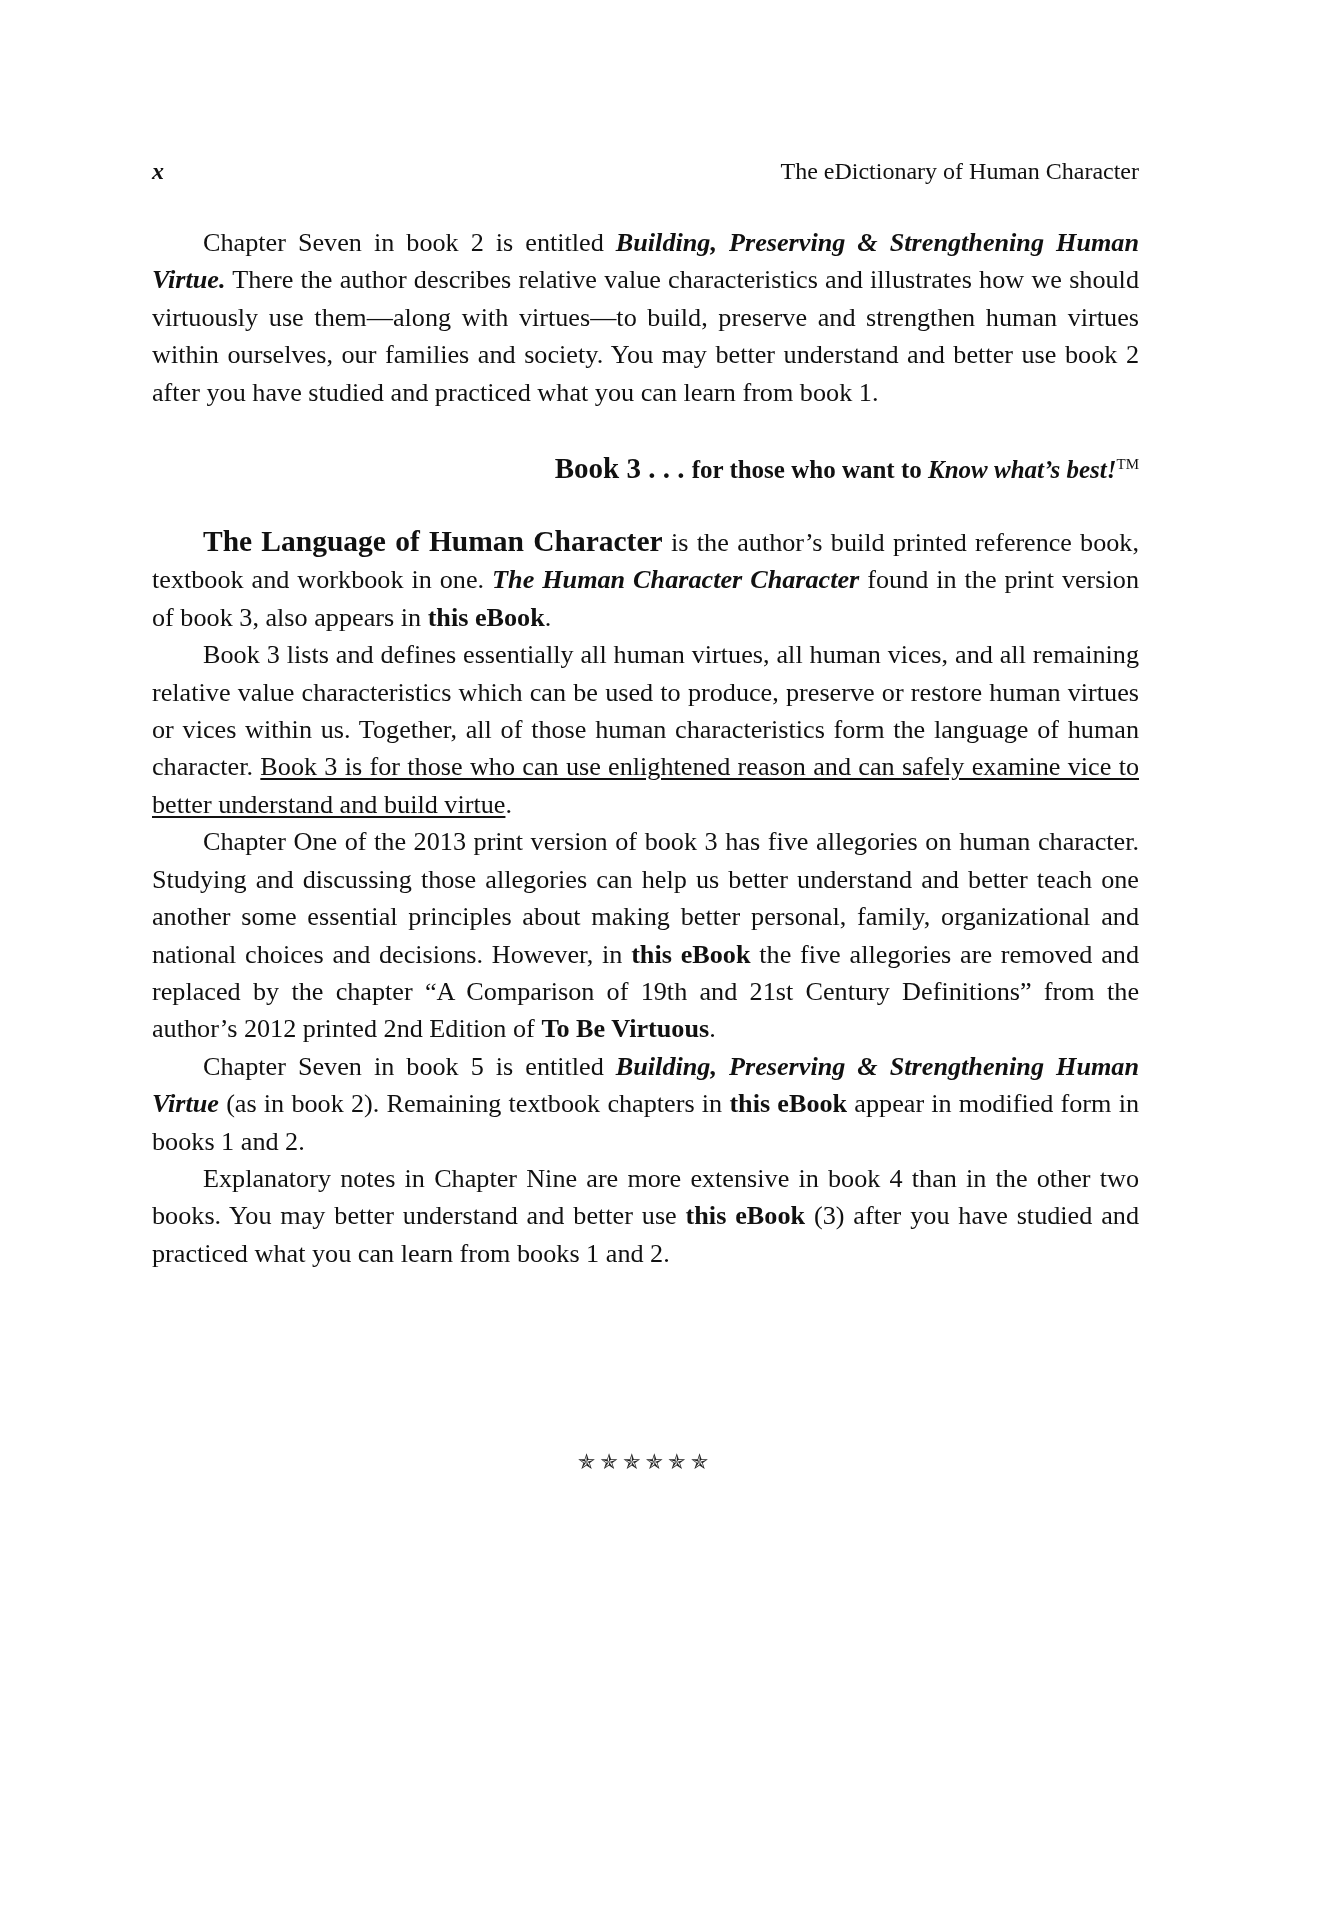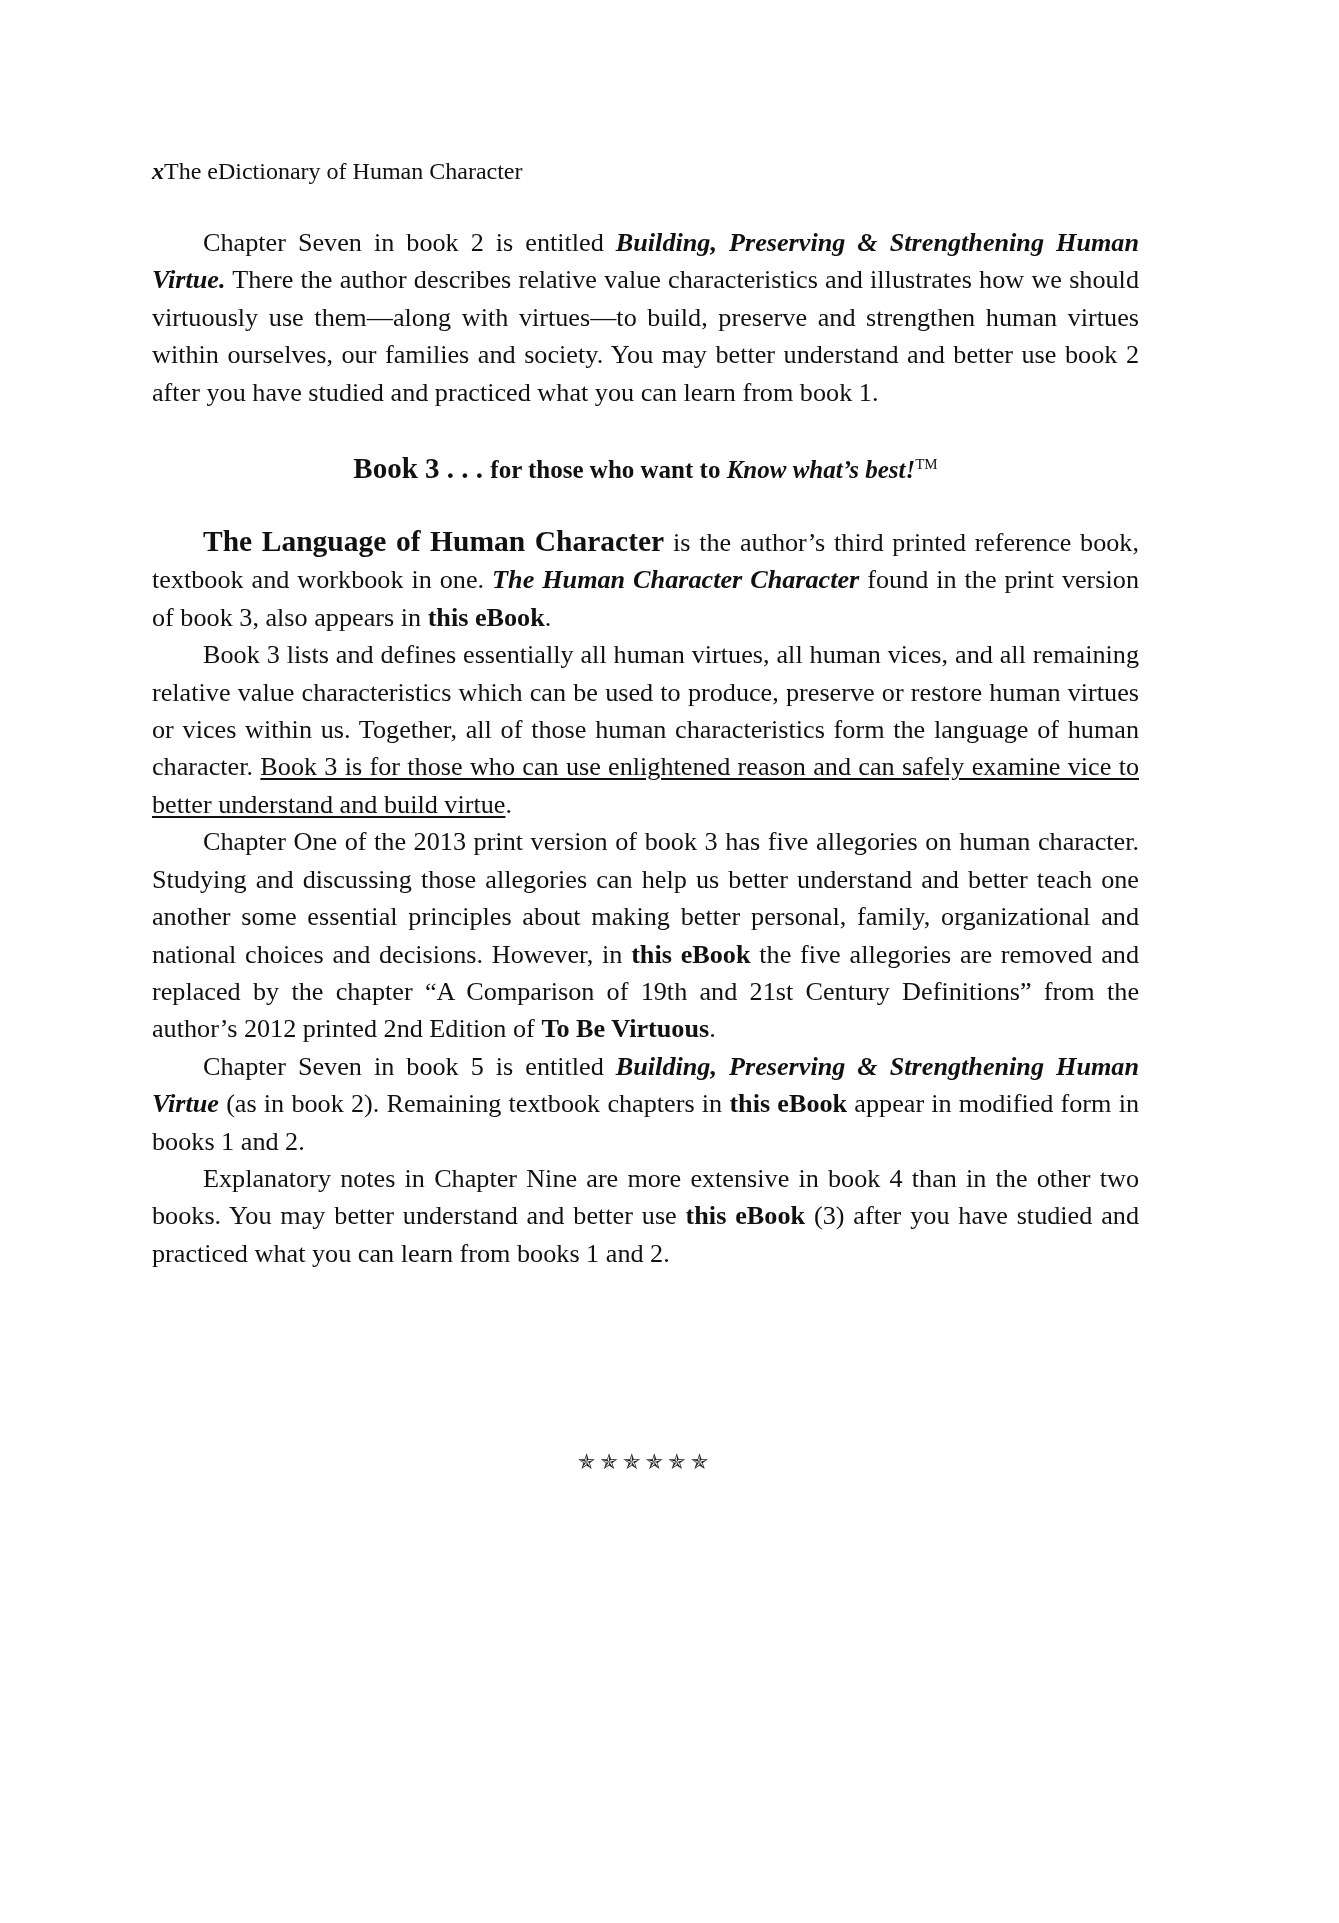--- a/index.html
+++ b/index.html
@@ -7,33 +7,33 @@
       width: 1339px; height: 1923px; position: relative; overflow: hidden;
       font-family: "Liberation Serif", "DejaVu Serif", serif;
       color: #111111;
     }
     .page { position: absolute; left: 152px; top: 0; width: 987px; }
     .running-head {
       position: absolute; top: 156px; left: 0; width: 987px; height: 30px;
       font-size: 24px; line-height: 30px;
     }
     .folio { position: absolute; left: 0; top: 0; font-style: italic; font-weight: bold; }
-    .head-title { position: absolute; left: 12px; right: 0; text-align: left; }
+    .head-title { position: absolute; left: 0; right: 0; text-align: right; }
     .body-text {
       position: absolute; top: 224px; left: 0; width: 987px;
       font-size: 26.2px; line-height: 37.4px; text-align: justify;
     }
     p { margin: 0; text-indent: 51px; }
     .i { font-style: italic; font-weight: bold; }
     .bi { font-weight: bold; }
     .u { text-decoration: underline; text-underline-offset: 3px; }
     .small { font-size: 26px; }
     .section-head {
       margin: 34px 0 34px 0; font-weight: bold; font-size: 27px; line-height: 38px;
-      text-indent: 0; text-align: center;
+      text-indent: 0; text-align: right;
     }
     .section-head .lead { font-size: 29px; }
     .section-head .rest { font-size: 25px; }
     .section-head .tm { font-weight: normal; font-size: 15px; vertical-align: 9px; }
     .lang-title { font-size: 29.5px; }
     .ornament {
       position: absolute; top: 1450px; left: 0; width: 987px; text-align: center;
       font-size: 21px; letter-spacing: 5px; color: #222222;
       font-family: "DejaVu Sans", sans-serif;
     }
@@ -47,21 +47,21 @@
     <span class="folio">x</span>
     <span class="head-title">The eDictionary of Human Character</span>
   </div>
 
   <div class="body-text">
 
     <p><span>Chapter Seven in book 2 is entitled </span><span class="i">Building, Preserving &amp; Strengthening Human Virtue.</span><span> There the author describes relative value characteristics and illustrates how we should virtuously use them—along with virtues—to build, preserve and strengthen human virtues within ourselves, our families and society. You may better understand and better use book 2 after you have studied and practiced what you can learn from book 1.</span></p>
 
     <p class="section-head"><span class="lead">Book 3 . . . </span><span class="rest">for those who want to </span><span class="i rest">Know what’s best!</span><span class="tm">TM</span></p>
 
-    <p><span class="bi lang-title">The Language of Human Character</span><span> is the author’s third </span><span class="small">printed reference</span><span> book, textbook and workbook in one. </span><span class="i">The Human Character Character</span><span> found in the print version of book 3, also appears in </span><span class="bi">this eBook</span><span>.</span></p>
+    <p><span class="bi lang-title">The Language of Human Character</span><span> is the author’s build </span><span class="small">printed reference</span><span> book, textbook and workbook in one. </span><span class="i">The Human Character Character</span><span> found in the print version of book 3, also appears in </span><span class="bi">this eBook</span><span>.</span></p>
 
     <p><span>Book 3 lists and defines essentially all human virtues, all human vices, and all remaining relative value characteristics which can be used to produce, preserve or restore human virtues or vices within us.  Together, all of those human characteristics form the language of human character. </span><span class="u">Book 3 is for those who can use enlightened reason and can safely examine vice to better understand and build virtue</span><span>.</span></p>
 
     <p><span>Chapter One of the 2013 print version of book 3 has five allegories on human character. Studying and discussing those allegories can help us better understand and better teach one another some essential principles about making better personal, family, organizational and national choices and decisions. However, in </span><span class="bi">this eBook</span><span> the five allegories are removed and replaced by the chapter “A Comparison of 19th and 21st Century Definitions” from the author’s 2012 printed 2nd Edition of </span><span class="bi">To Be Virtuous</span><span>.</span></p>
 
     <p><span>Chapter Seven in book 5 is entitled </span><span class="i">Building, Preserving &amp; Strengthening Human Virtue</span><span> (as in book 2).  Remaining textbook chapters in </span><span class="bi">this eBook</span><span> appear in modified form in books 1 and 2.</span></p>
 
     <p><span>Explanatory notes in Chapter Nine are more extensive in book 4 than in the other two books.  You may better understand and better use </span><span class="bi">this eBook</span><span> (3) after you have studied and practiced what you can learn from books 1 and 2.</span></p>
 
   </div>

